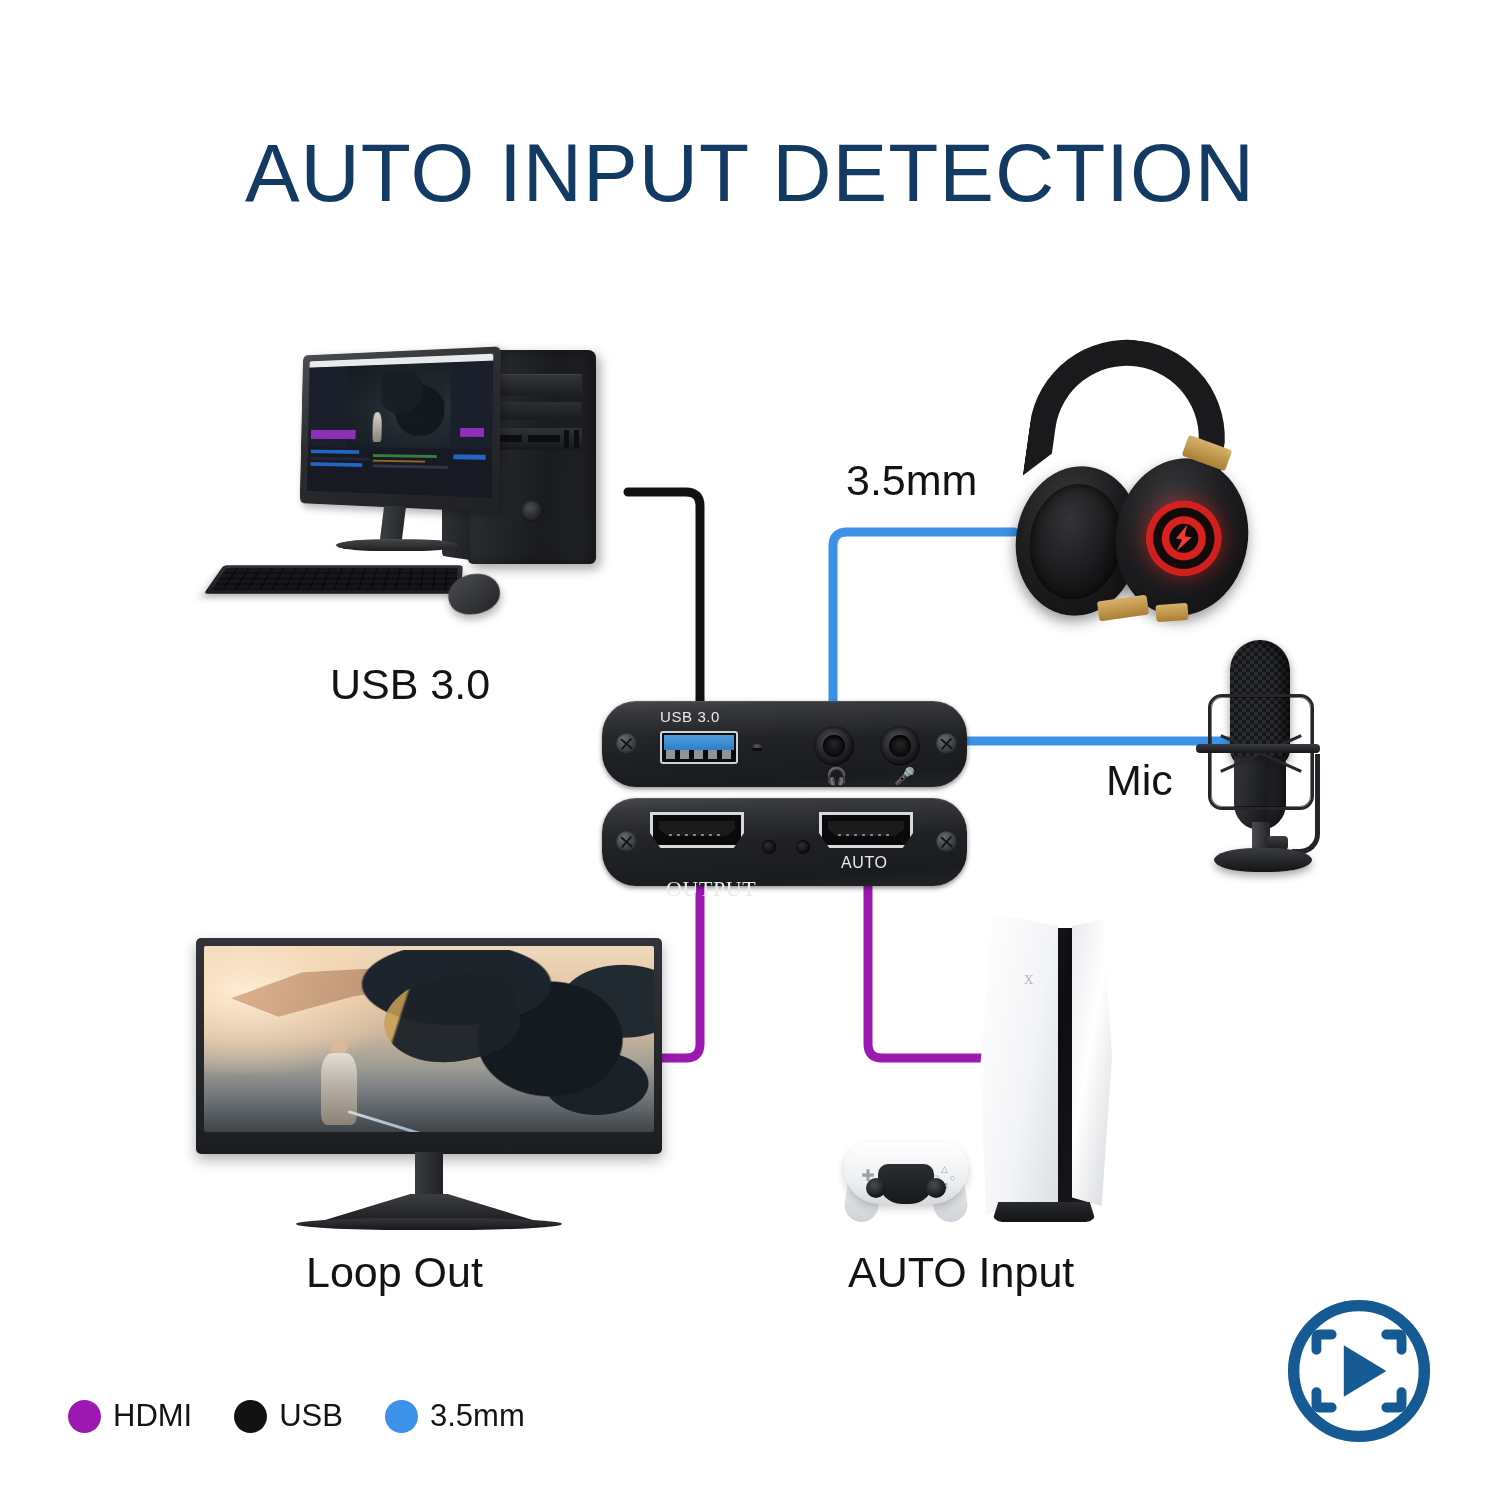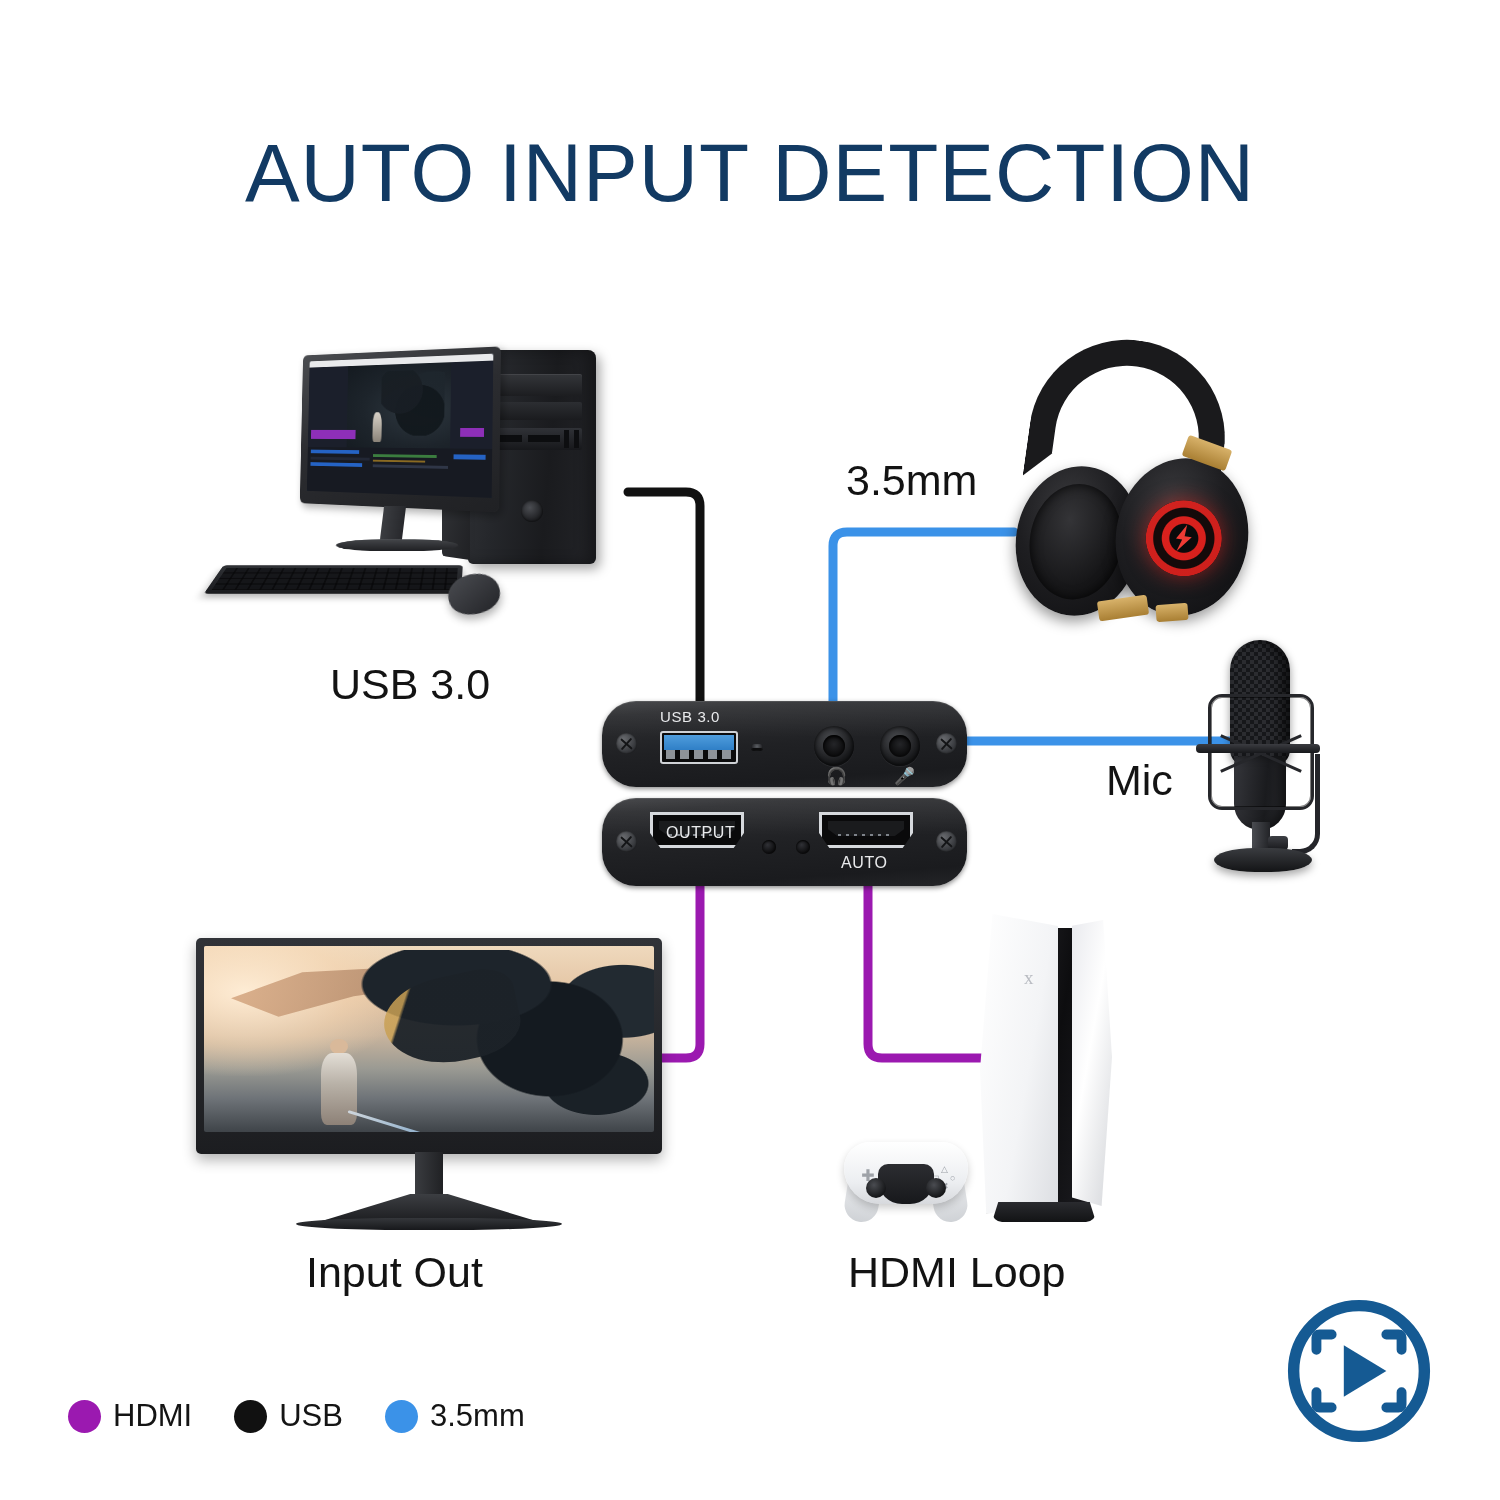--- a/index.html
+++ b/index.html
@@ -615,21 +615,21 @@
     </div>
   </div>
   <div class="hdmi" id="hdmi-in">
     <div class="hdmi-inner">
       <div class="hdmi-pins"></div>
     </div>
   </div>
   <div class="mini-hole" style="left:762px; top:840px;"></div>
   <div class="mini-hole" style="left:796px; top:840px;"></div>
 
-  <div class="panel-txt" style="left:666px; top:824px; font-size:16px;">OUTPUT</div>
+  <div class="panel-txt" style="left:666px; top:876px; font-size:22px;font-family:Liberation Serif, serif;">OUTPUT</div>
   <div class="panel-txt" style="left:841px; top:854px; font-size:16px;">AUTO</div>
 
   <div id="uw-monitor">
     <div class="uw-frame">
       <div class="uw-screen">
         <div class="uw-sky-glow"></div>
         <div class="uw-wing"></div>
         <div class="uw-dragon"></div>
         <div class="uw-dragon-neck"></div>
         <div class="uw-hero">
@@ -638,21 +638,21 @@
         </div>
         <div class="uw-sword"></div>
       </div>
       <div class="uw-brand"></div>
     </div>
     <div class="uw-neck"></div>
     <div class="uw-base"></div>
     <div class="uw-base-foot"></div>
   </div>
 
-  <div class="lbl" style="left:306px; top:1248px;">Input Out</div>
+  <div class="lbl" style="left:306px; top:1248px;">Loop Out</div>
 
   <div id="ps5">
     <div class="ps5-console">
       <div class="ps5-core"></div>
       <div class="ps5-led"></div>
       <div class="ps5-panel-l">
         <div class="ps5-logo">x</div>
       </div>
       <div class="ps5-panel-r"></div>
       <div class="ps5-foot"></div>
@@ -668,21 +668,21 @@
           <span style="left:18px;top:9px;">○</span>
           <span style="left:9px; top:17px;">✖</span>
         </div>
         <div class="ps5-pad-center"></div>
         <div class="ps5-stick l"></div>
         <div class="ps5-stick r"></div>
       </div>
     </div>
   </div>
 
-  <div class="lbl" style="left:848px; top:1248px;">HDMI Loop</div>
+  <div class="lbl" style="left:848px; top:1248px;">AUTO Input</div>
 
   <div id="legend">
     <div class="lg-item">
       <span class="lg-dot" style="background:#9B19B0;"></span>
       <span class="lg-txt">HDMI</span>
     </div>
     <div class="lg-item">
       <span class="lg-dot" style="background:#111111;"></span>
       <span class="lg-txt">USB</span>
     </div>

